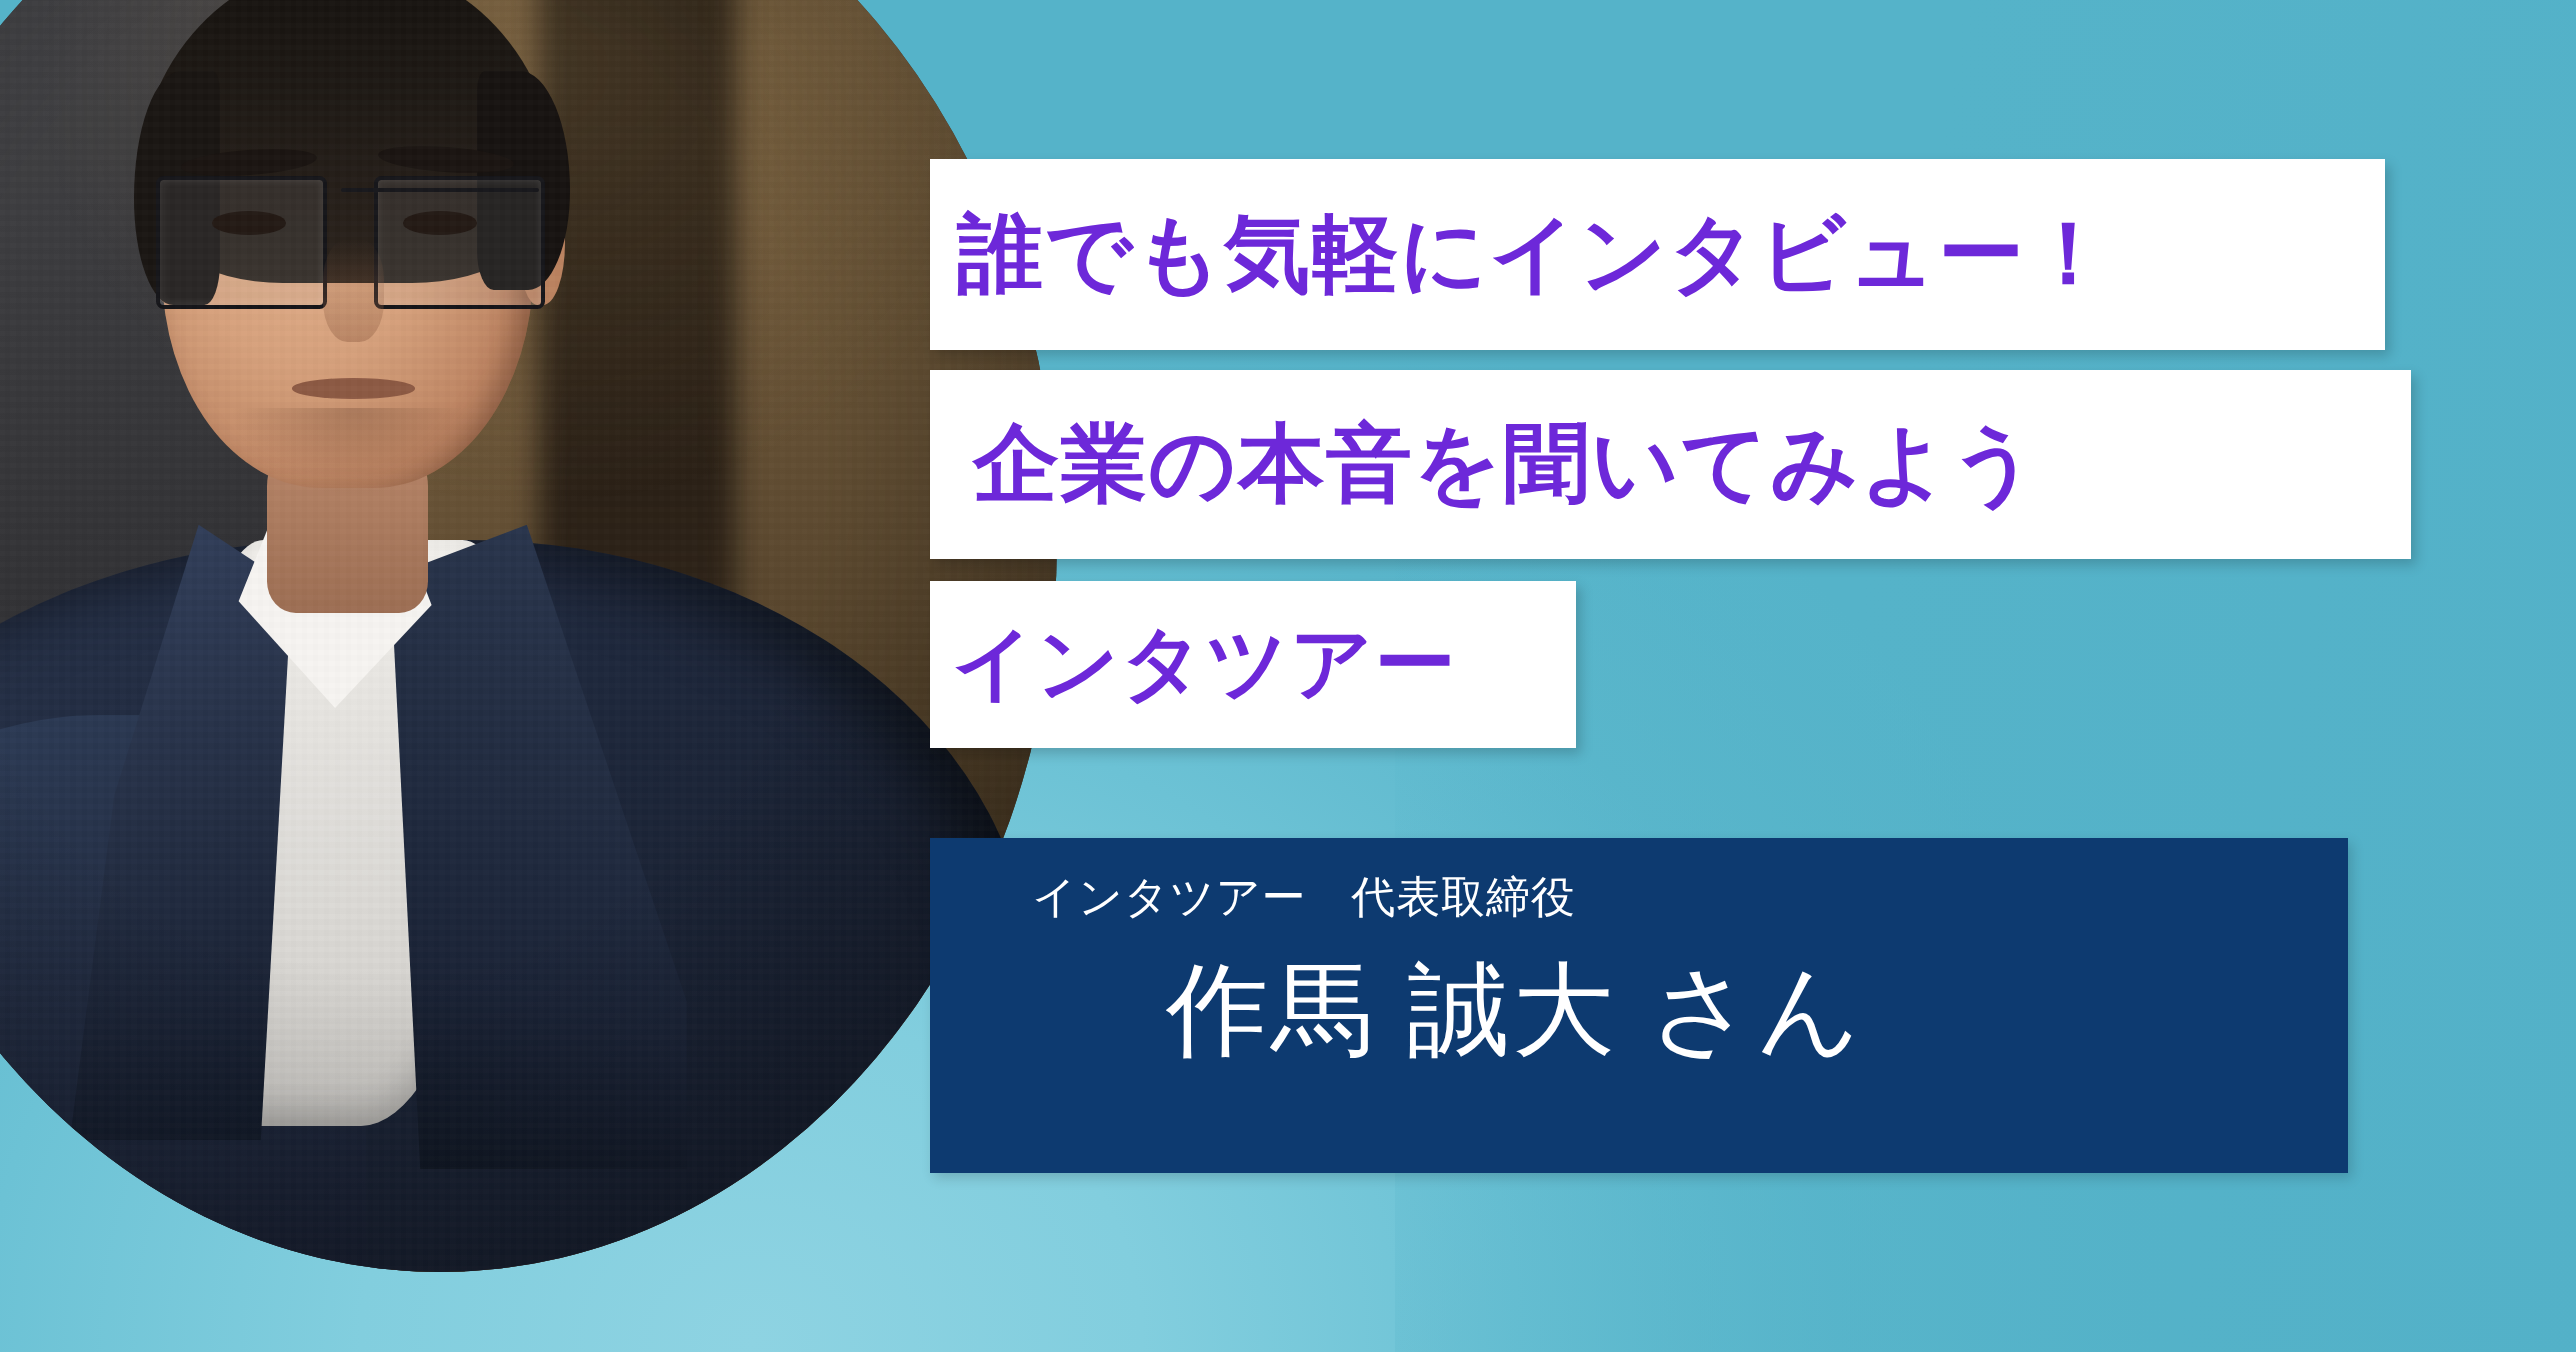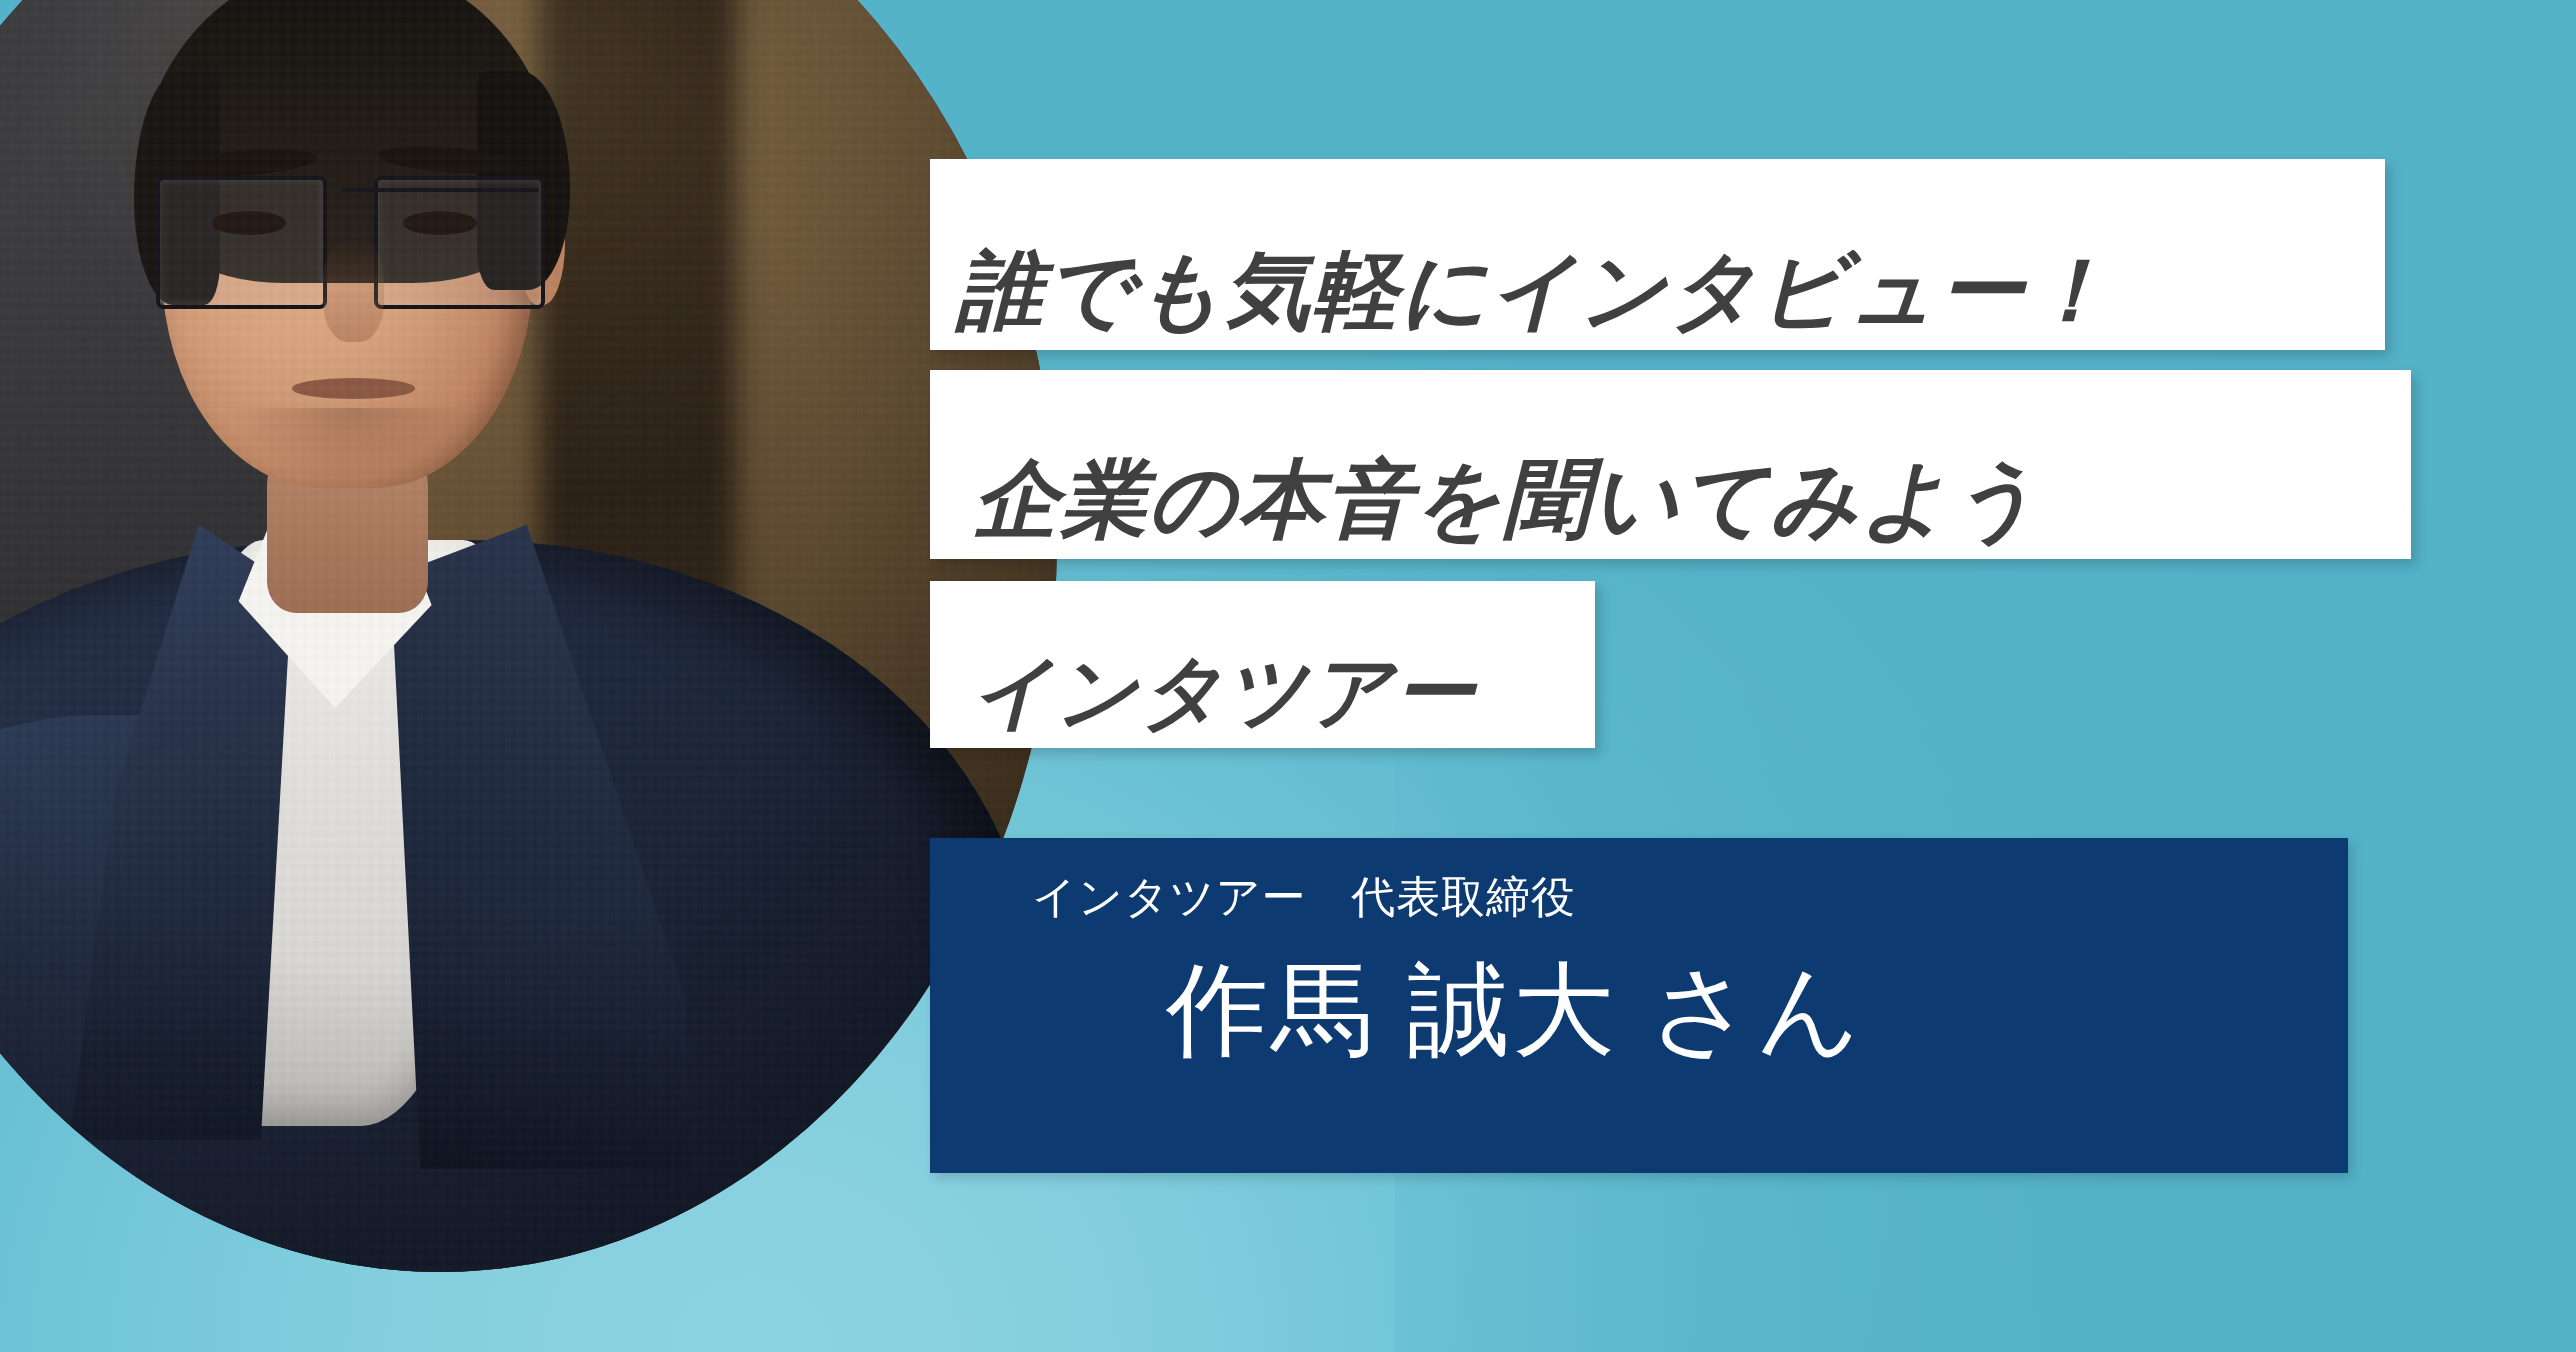--- a/index.html
+++ b/index.html
@@ -135,30 +135,29 @@
   .chin-shadow{position:absolute;left:33%;top:41%;width:20%;height:6%;background:radial-gradient(ellipse at 50% 0,rgba(110,70,50,.35),rgba(0,0,0,0) 70%);}
   .vignette{
     position:absolute;inset:0;
     background:radial-gradient(ellipse 805px 912px at 45% 45%, rgba(0,0,0,0) 55%, rgba(0,0,0,.30) 100%);
   }
   
   .title-box{
     position:absolute;
     background:#ffffff;
     box-shadow:5.4px 6.4px 11.8px rgba(0,0,0,.18);
-    display:flex;align-items:flex-end;
-    color:#404040;
+    display:flex;align-items:center;
+    color:#6d28d9;
     font-weight:700;
     white-space:nowrap;
     letter-spacing:.02em;
-    font-style:italic;
   }
   #tb1{left:930px;top:159px;width:1428px;height:191px;font-size:86px;padding-left:27px;}
   #tb2{left:930px;top:370px;width:1438px;height:189px;font-size:86px;padding-left:43px;}
-  #tb3{left:930px;top:581px;width:624px;height:167px;font-size:81px;padding-left:41px;}
+  #tb3{left:930px;top:581px;width:624px;height:167px;font-size:81px;padding-left:22px;}
   
   .name-box{
     position:absolute;
     left:930px;top:838px;width:1418px;height:335px;
     background:#0D3A70;
     box-shadow:4.3px 5.4px 11.8px rgba(0,0,0,.16);
   }
   .role{
     position:absolute;left:102px;top:29.5px;
     color:#ffffff;font-size:44px;font-weight:400;white-space:nowrap;letter-spacing:.02em;

